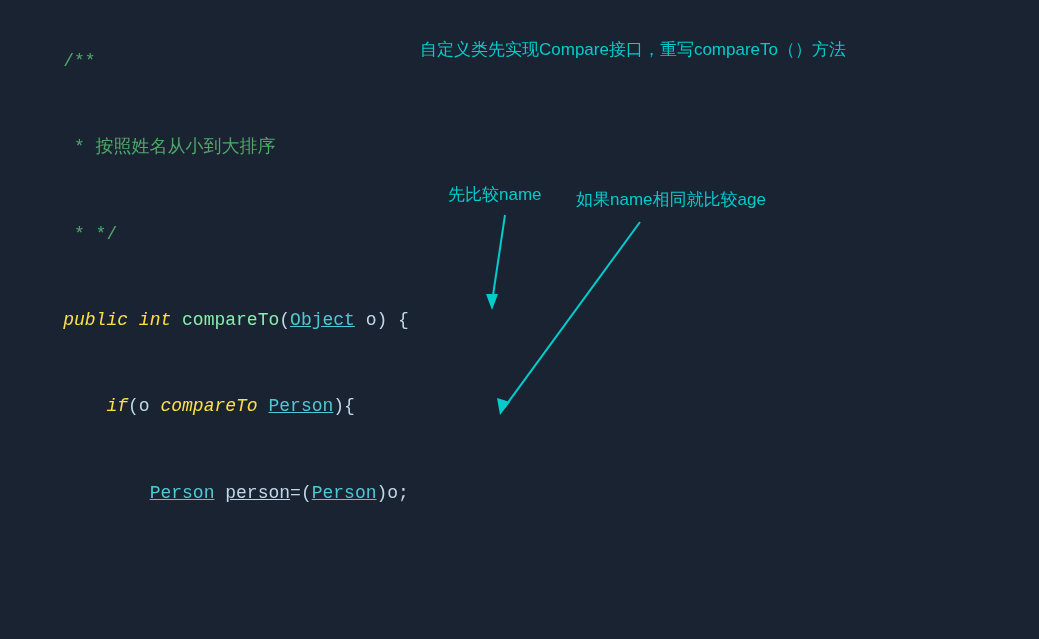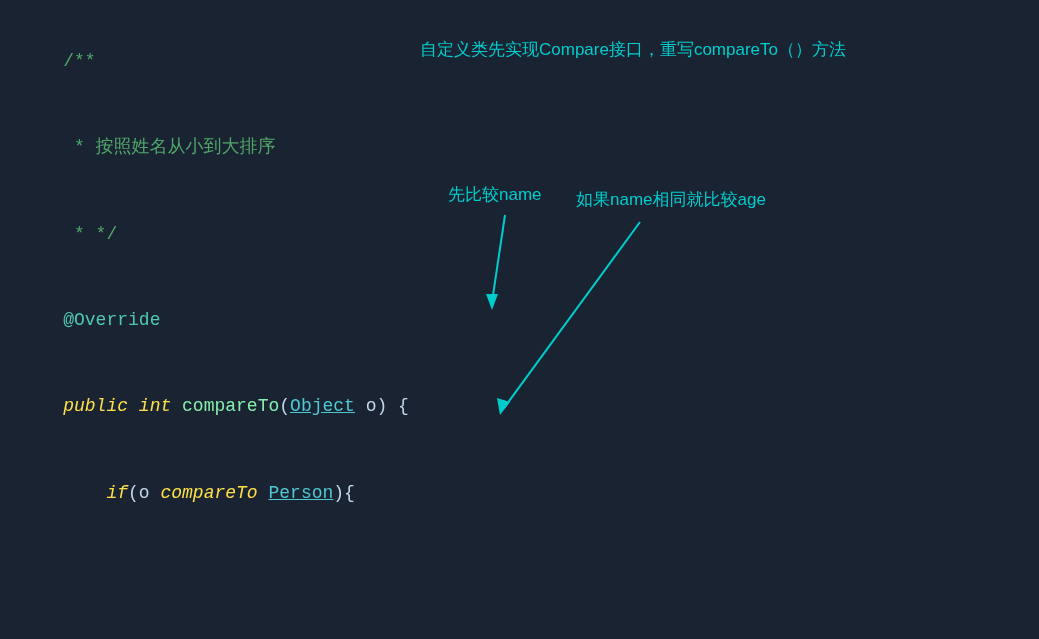--- a/index.html
+++ b/index.html
@@ -49,32 +49,32 @@
   </span>
 
   <span class="line">
     <span class="comment"> * 按照姓名从小到大排序</span>
   </span>
 
   <span class="line">
     <span class="comment"> * */</span>
   </span>
 
-  <span class="line">
-    <span class="annotation" style="color:#4ec9b0;">@Override</span>
-  </span>
 
   <span class="line">
     <span class="kw">public</span><span class="plain"> </span><span class="kw">int</span><span class="plain"> </span><span class="fn" style="color:#86efac;">compareTo</span><span class="plain">(</span><span class="cn">Object</span><span class="plain"> o) {</span>
   </span>
 
   <span class="line">
     <span class="plain">    </span><span class="kw">if</span><span class="plain">(o </span><span class="kw">compareTo</span><span class="plain"> </span><span class="cn">Person</span><span class="plain">){</span>
   </span>
 
+  <span class="line">
+    <span class="plain">        </span><span class="cn">Person</span><span class="plain"> </span><span class="var" style="text-decoration:underline;">person</span><span class="plain">=(</span><span class="cn">Person</span><span class="plain">)o;</span>
+  </span>
 
   <span class="line">
     
   </span>
 
 </div>
 
 <svg class="annotation-overlay" viewBox="0 0 1039 639" xmlns="http://www.w3.org/2000/svg">
 
   <text x="420" y="55" font-family="Microsoft YaHei, SimHei, sans-serif" font-size="17" fill="#00cccc">自定义类先实现Compare接口，重写compareTo（）方法</text>

